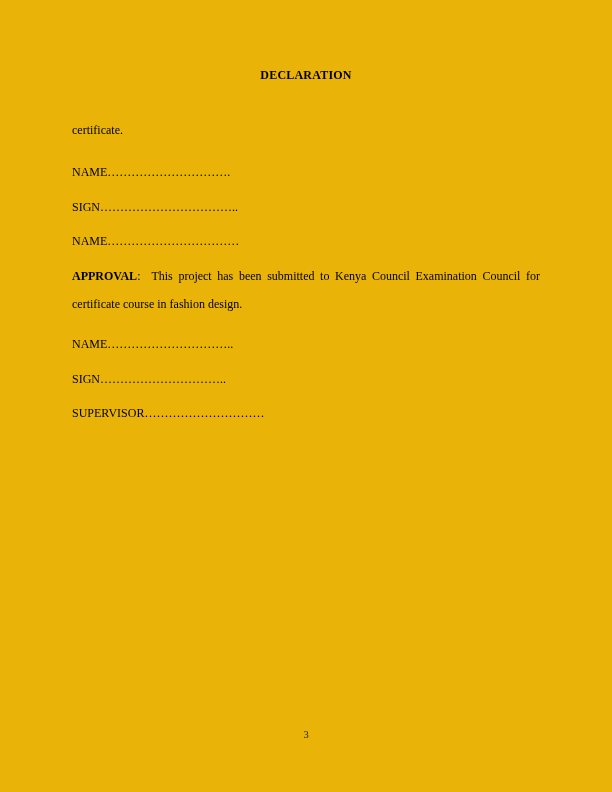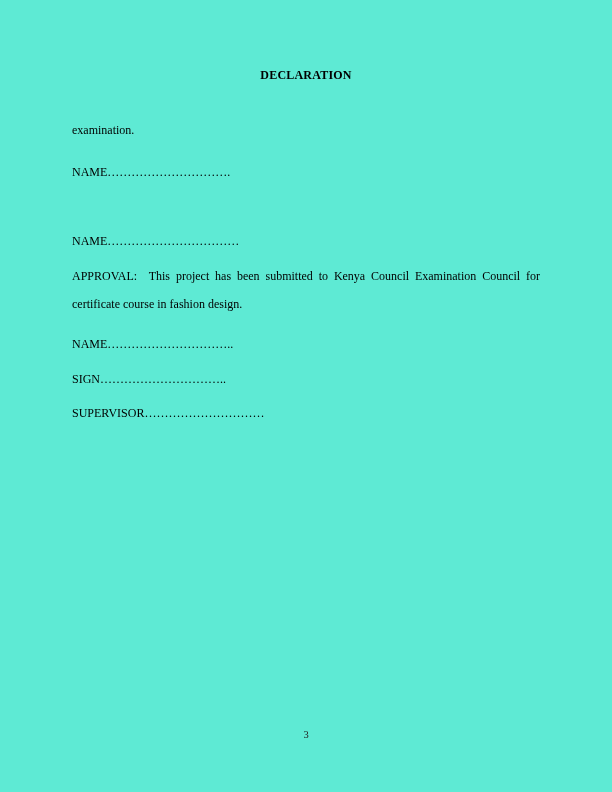--- a/index.html
+++ b/index.html
@@ -4,21 +4,21 @@
 <style>
   html, body {
     margin: 0;
     padding: 0;
     background: #ffffff;
   }
   .page {
     position: relative;
     width: 612px;
     height: 792px;
-    background: #5eead4;
+    background: #eab308;
     font-family: "Liberation Serif", "DejaVu Serif", serif;
     font-size: 12px;
     color: #000000;
     overflow: hidden;
   }
   .content {
     position: absolute;
     left: 72px;
     top: 0;
     width: 468px;
@@ -34,42 +34,45 @@
   .title {
     text-align: center;
     font-weight: bold;
     letter-spacing: 0.2px;
   }
   .justify-full {
     white-space: normal;
     text-align: justify;
     text-align-last: justify;
   }
-  .bold { font-weight: normal; }
+  .bold { font-weight: bold; }
   .page-number {
     text-align: center;
     font-size: 10.5px;
     color: #222222;
   }
 </style>
 </head>
 <body>
 
 <div class="page">
   <div class="content">
 
     <div class="line title" style="top:68px">DECLARATION</div>
 
 
-    <div class="line" style="top:123px">examination.</div>
+    <div class="line" style="top:123px">certificate.</div>
 
     <div class="line" style="top:165px">
       <span>NAME</span><span>………………………….</span>
     </div>
 
+    <div class="line" style="top:200px">
+      <span>SIGN</span><span>……………………………..</span>
+    </div>
 
     <div class="line" style="top:234px">
       <span>NAME</span><span>……………………………</span>
     </div>
 
     <div class="line justify-full" style="top:269px">
       <span class="bold">APPROVAL</span><span>:&nbsp;</span> <span>This project has been submitted to Kenya Council Examination Council for</span>
     </div>
 
     <div class="line" style="top:297px">certificate course in fashion design.</div>

